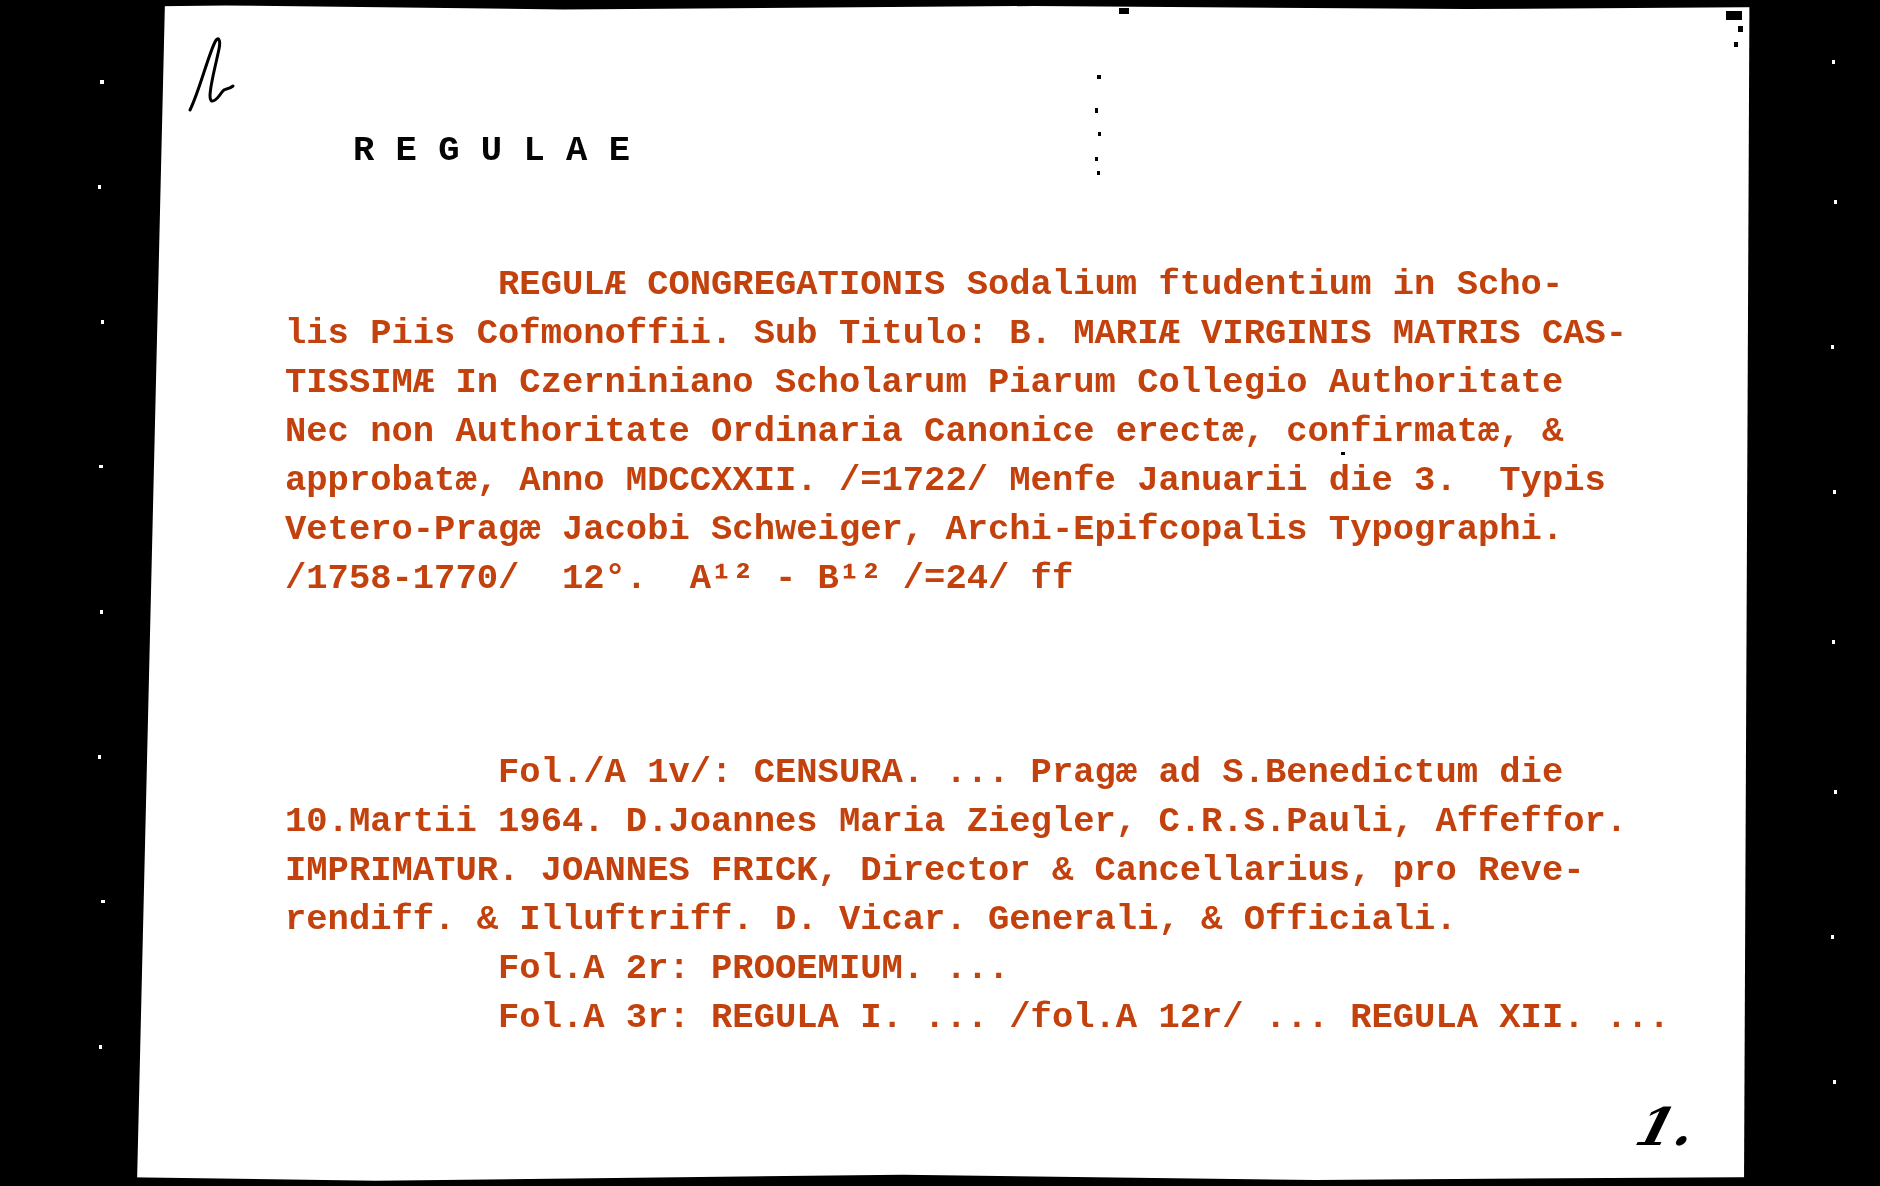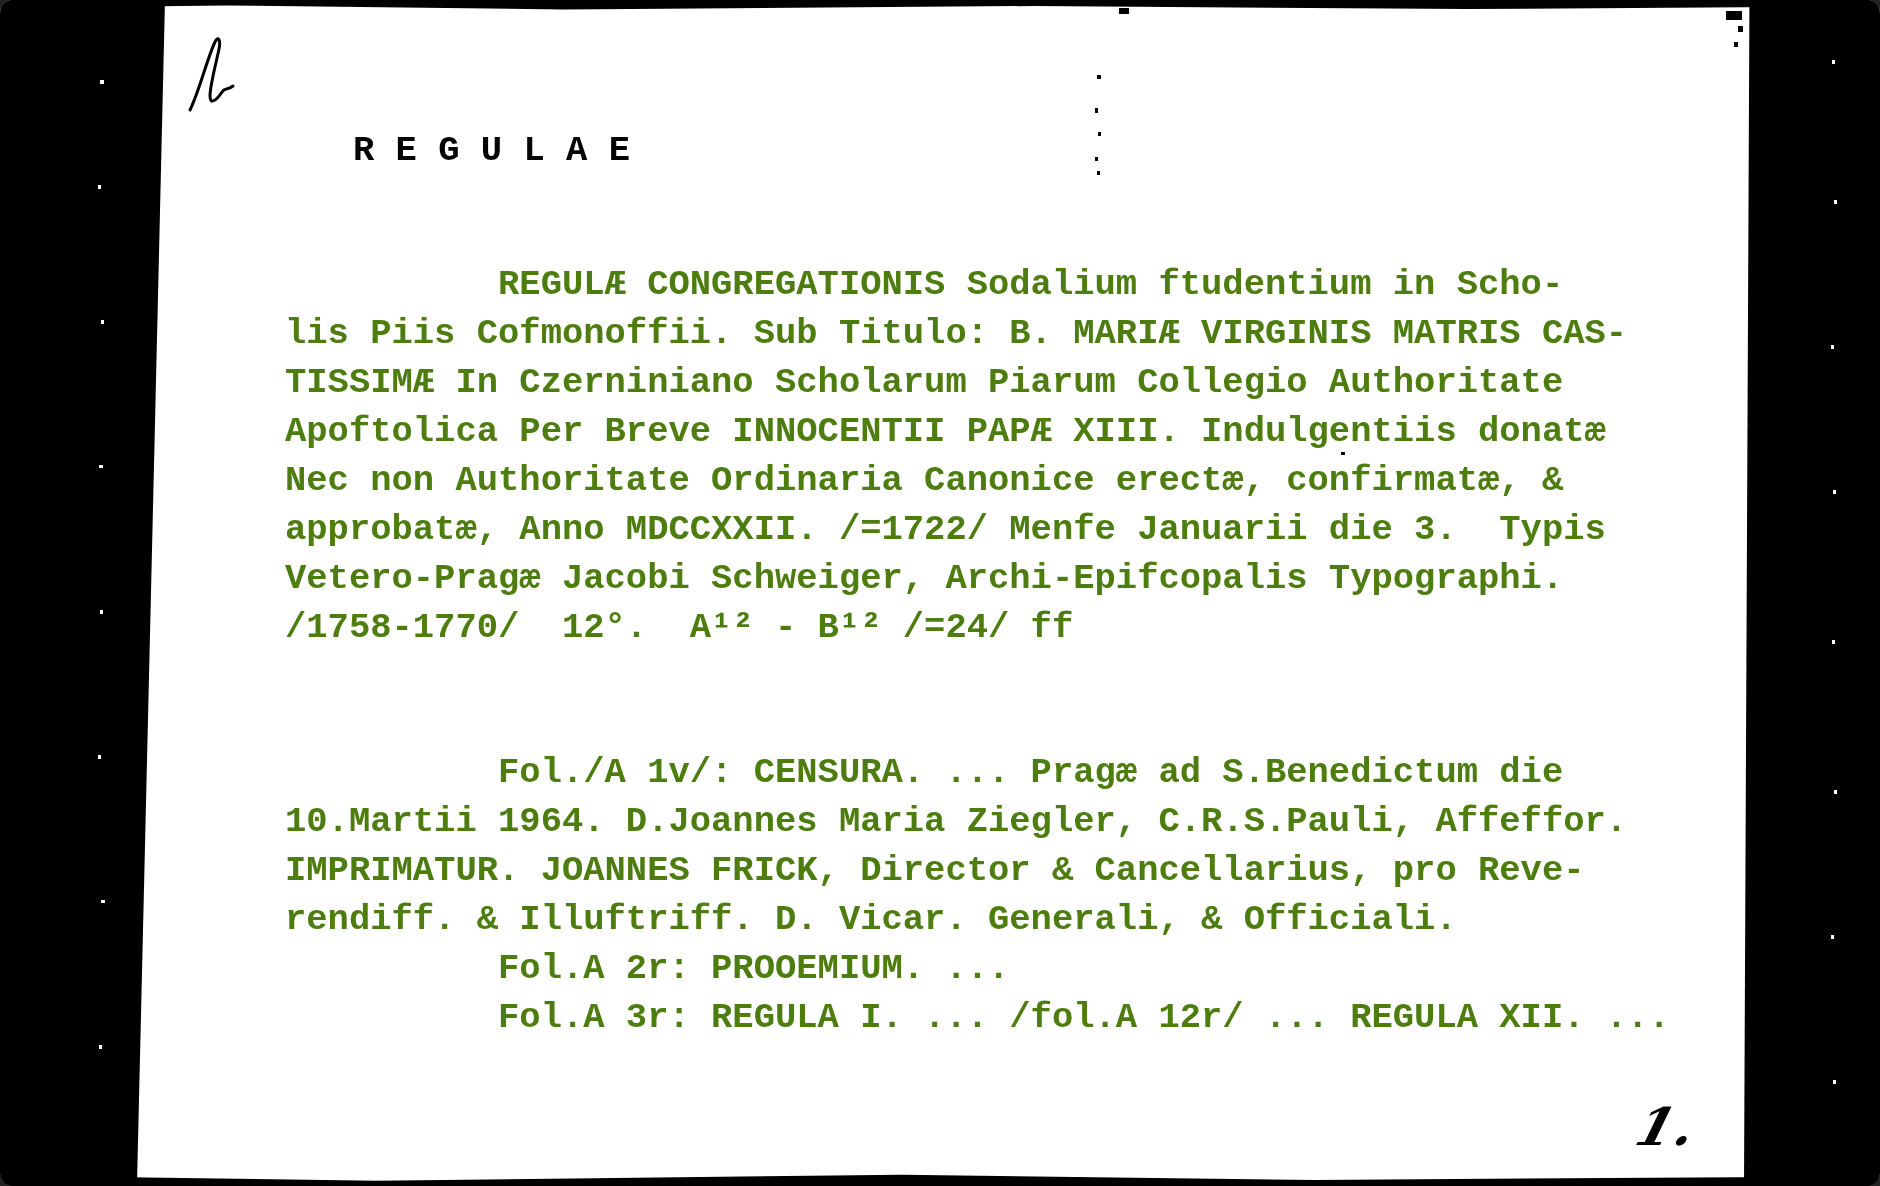--- a/index.html
+++ b/index.html
@@ -3,40 +3,39 @@
 <meta charset="utf-8">
 <style>
   html, body { margin: 0; padding: 0; background: #222; }
   #scan {
     position: relative;
     width: 1880px;
     height: 1186px;
     background: #ffffff;
     overflow: hidden;
     font-family: "Liberation Mono", "DejaVu Sans Mono", monospace;
-    border-radius: 13px;
   }
   
   .border { position: absolute; background: #000; }
   #border-left   { left: 0; top: 0; width: 165px; height: 1186px;
                    clip-path: polygon(0 0, 100% 0, 83% 100%, 0 100%); }
   #border-right  { right: 0; top: 0; width: 136px; height: 1186px;
                    clip-path: polygon(4% 0, 100% 0, 100% 100%, 0 100%); }
   #border-top    { left: 0; top: 0; width: 1880px; height: 10px;
                    clip-path: polygon(0 0, 100% 0, 100% 65%, 78% 90%, 55% 60%, 30% 95%, 12% 55%, 0 80%); }
   #border-bottom { left: 0; bottom: 0; width: 1880px; height: 15px;
                    clip-path: polygon(0 30%, 20% 65%, 48% 25%, 70% 60%, 100% 35%, 100% 100%, 0 100%); }
 
   
   .typeline {
     white-space: pre;
     font-weight: bold;
     font-size: 35.5px;
     line-height: 49px;
-    color: #4d7c0f;
+    color: #c2410c;
     letter-spacing: 0;
   }
   #heading {
     position: absolute; left: 353px; top: 126px;
     white-space: pre; font-weight: bold; font-size: 35.5px; line-height: 49px; color: #040404;
   }
   #paragraph-1 { position: absolute; left: 285px; top: 260px; }
   #paragraph-2 { position: absolute; left: 285px; top: 748px; }
 
   
@@ -67,21 +66,20 @@
   <svg id="handwritten-mark" width="58" height="82" viewBox="0 0 58 82">
     <path d="M4 76 C 13 58, 22 22, 29 8 C 32 2, 35 5, 33 15 C 29 34, 24 52, 24 62 C 24 71, 30 67, 36 58 C 39 53, 41 57, 47 52" fill="none" stroke="#000" stroke-width="3" stroke-linecap="round"></path>
   </svg>
 
   <div id="heading">R E G U L A E</div>
 
   <div id="paragraph-1">
     <div class="typeline">          REGULÆ CONGREGATIONIS Sodalium ftudentium in Scho-</div>
     <div class="typeline">lis Piis Cofmonoffii. Sub Titulo: B. MARIÆ VIRGINIS MATRIS CAS-</div>
     <div class="typeline">TISSIMÆ In Czerniniano Scholarum Piarum Collegio Authoritate</div>
-    <div class="typeline">Apoftolica Per Breve INNOCENTII PAPÆ XIII. Indulgentiis donatæ</div>
     <div class="typeline">Nec non Authoritate Ordinaria Canonice erectæ, confirmatæ, &amp;</div>
     <div class="typeline">approbatæ, Anno MDCCXXII. /=1722/ Menfe Januarii die 3.  Typis</div>
     <div class="typeline">Vetero-Pragæ Jacobi Schweiger, Archi-Epifcopalis Typographi.</div>
     <div class="typeline">/1758-1770/  12°.  A¹² - B¹² /=24/ ff</div>
   </div>
 
   <div id="paragraph-2">
     <div class="typeline">          Fol./A 1v/: CENSURA. ... Pragæ ad S.Benedictum die</div>
     <div class="typeline">10.Martii 1964. D.Joannes Maria Ziegler, C.R.S.Pauli, Affeffor.</div>
     <div class="typeline">IMPRIMATUR. JOANNES FRICK, Director &amp; Cancellarius, pro Reve-</div>

